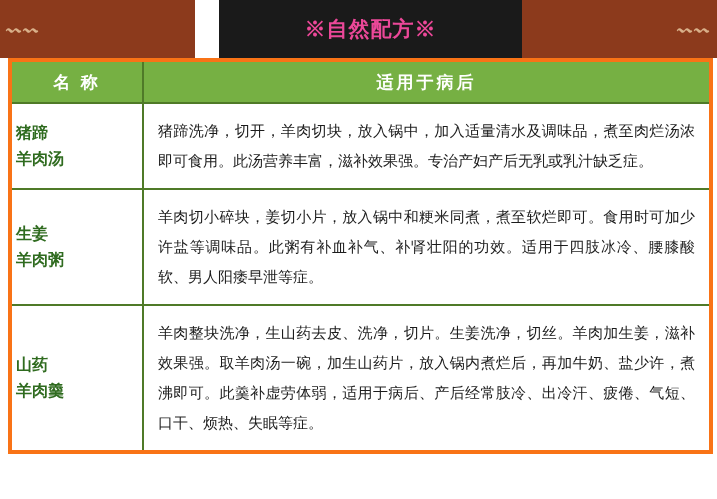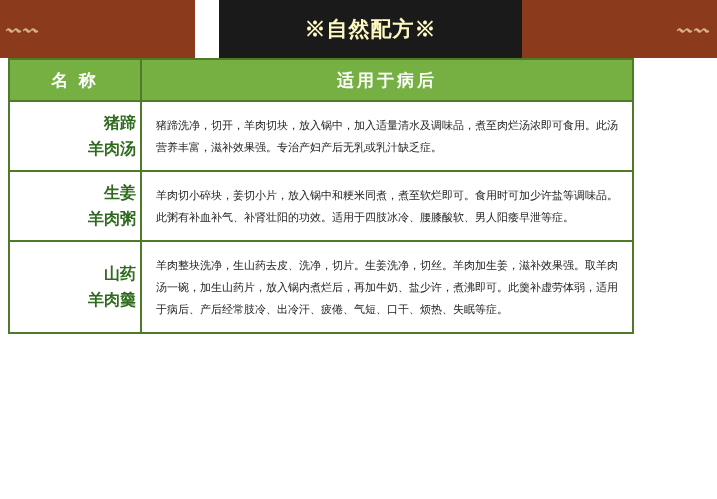--- a/index.html
+++ b/index.html
@@ -42,69 +42,69 @@
     color: #d9b08a;
     letter-spacing: 2px;
     line-height: 1;
   }
   .title-side.left .deco { left: 6px; }
   .title-side.right .deco { right: 6px; }
 
   .title-center {
     flex: 1 1 auto;
     background: #1a1a1a;
-    color: #fef9c3;
+    color: #ec4899;
     display: flex;
     align-items: center;
     justify-content: center;
     font-size: 21px;
     font-weight: bold;
     letter-spacing: 1px;
     margin-left: 24px;
   }
 
   
   .table-wrap {
     padding: 0 8px 10px 8px;
     box-sizing: border-box;
   }
   table.recipes {
-    width: 626px;
+    width: 705px;
     border-collapse: collapse;
     table-layout: fixed;
-    border: 2px solid #f97316;
+    border: 4px solid #f97316;
   }
   table.recipes th, table.recipes td {
     border: 2px solid #4f7a28;
     vertical-align: middle;
   }
   thead th {
     background: #76b043;
     color: #ffffff;
     font-size: 17px;
     font-weight: bold;
     letter-spacing: 3px;
     height: 38px;
     text-align: center;
   }
   th.col-name { width: 128px; }
   th.col-method { width: auto; }
 
   td.name-cell {
     width: 128px;
-    text-align: right;
+    text-align: left;
     color: #2f6b1f;
     font-weight: bold;
     font-size: 16px;
     line-height: 1.6;
     padding: 6px 4px;
   }
   td.method-cell {
     padding: 12px 14px 12px 14px;
-    font-size: 11px;
+    font-size: 15px;
     line-height: 2.0;
     color: #1c1c1c;
     text-align: justify;
     text-justify: inter-ideograph;
   }
   .name-line { display: block; }
 </style>
 </head>
 <body>
 

